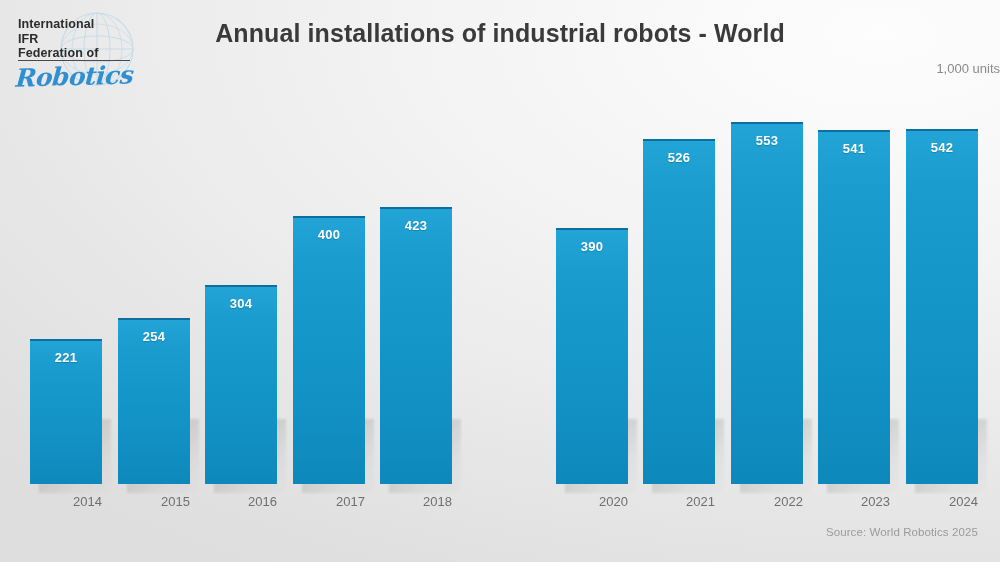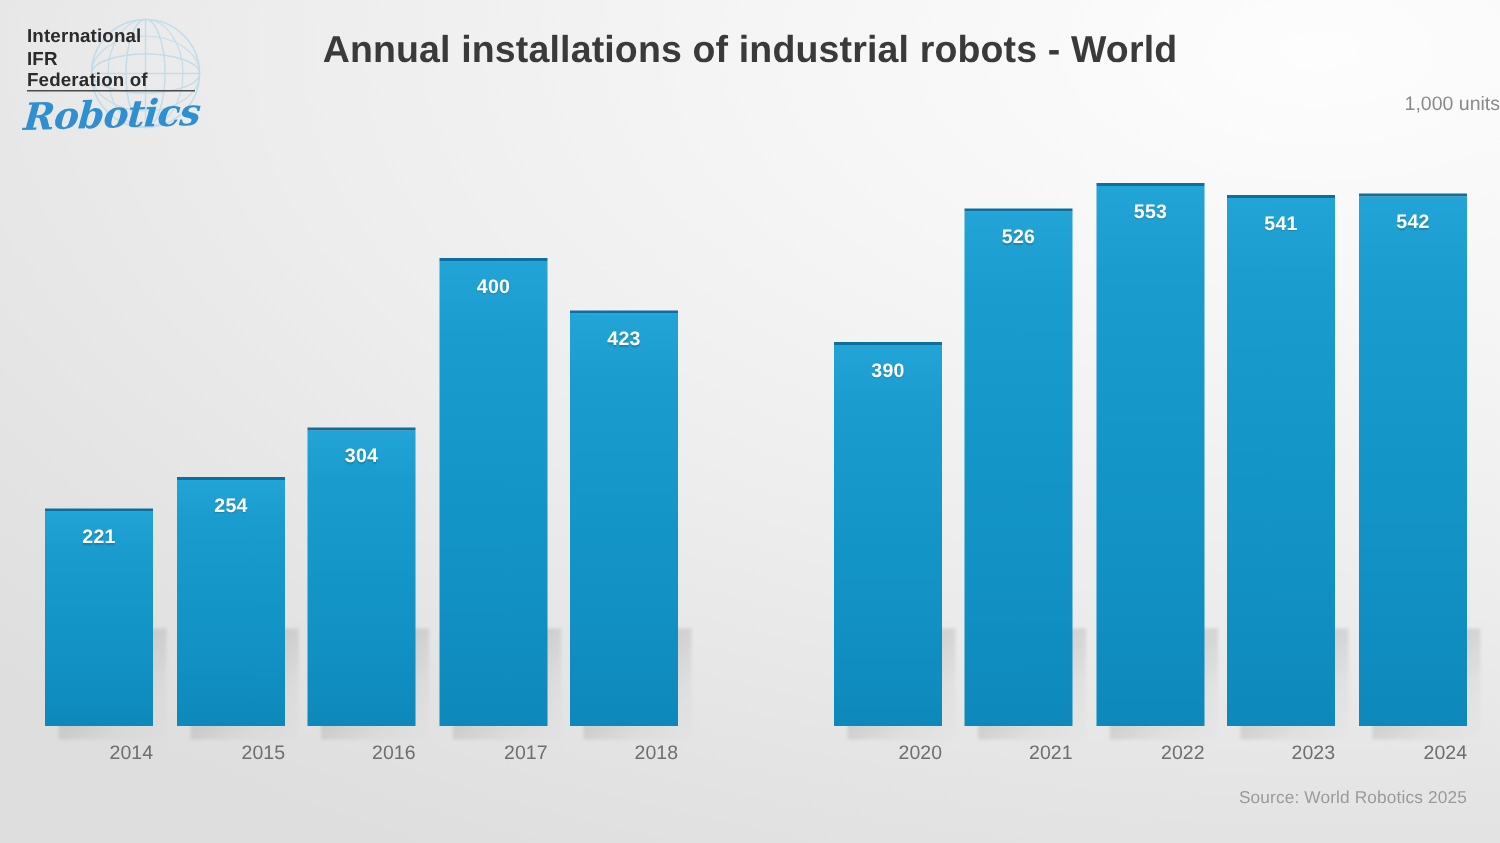--- a/index.html
+++ b/index.html
@@ -222,21 +222,21 @@
       </div>
       <div class="bar-slot" style="left: 175px; height: 380px;">
         <div class="bar-shadow"></div>
         <div class="bar" style="height: 199px;">
           <div class="bar-value">304</div>
         </div>
         <div class="bar-year">2016</div>
       </div>
       <div class="bar-slot" style="left: 263px; height: 380px;">
         <div class="bar-shadow"></div>
-        <div class="bar" style="height: 312px; padding-left: 24px;">
+        <div class="bar" style="height: 268px; padding-left: 24px;">
           <div class="bar-value">400</div>
         </div>
         <div class="bar-year">2017</div>
       </div>
       <div class="bar-slot" style="left: 350px; height: 380px;">
         <div class="bar-shadow"></div>
         <div class="bar" style="height: 277px;">
           <div class="bar-value">423</div>
         </div>
         <div class="bar-year">2018</div>

